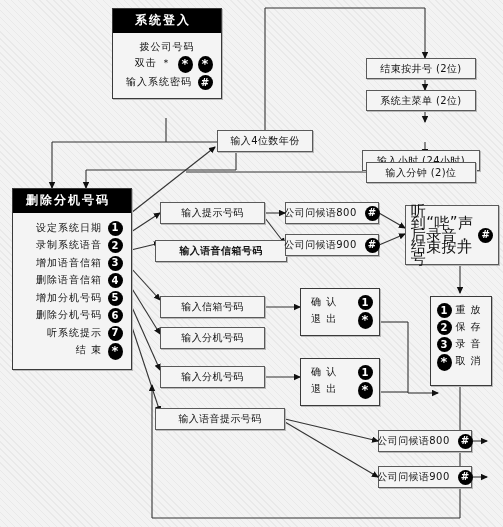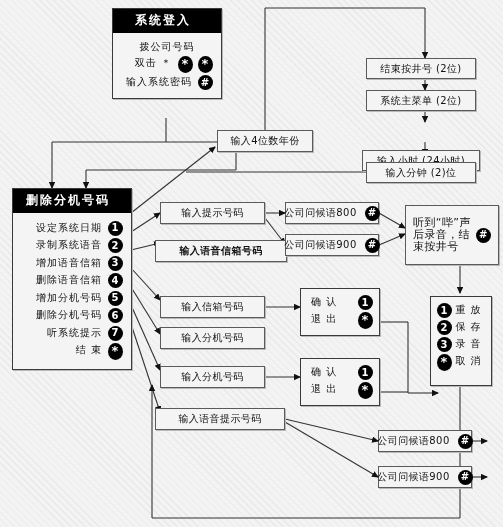--- a/index.html
+++ b/index.html
@@ -70,21 +70,21 @@
   .key.star{font-size:13px;padding-bottom:2px;}
   .key.hash{font-size:10px;}
 
   .boxlabel{padding:0 7px;}
   .boxrow{
     display:flex;align-items:center;justify-content:center;
     gap:8px;width:100%;padding:0 7px;box-sizing:border-box;
   }
   .multiline{
     display:block;white-space:normal;
-    line-height:12px;font-size:11px;text-align:left;
+    line-height:12px;font-size:15px;text-align:left;
   }
   .menu-list .prow{margin:2.5px 0;}
 </style>
 </head>
 <body>
 
 <div id="canvas">
 
   <svg class="wires" viewBox="0 0 503 527">
     <defs>

